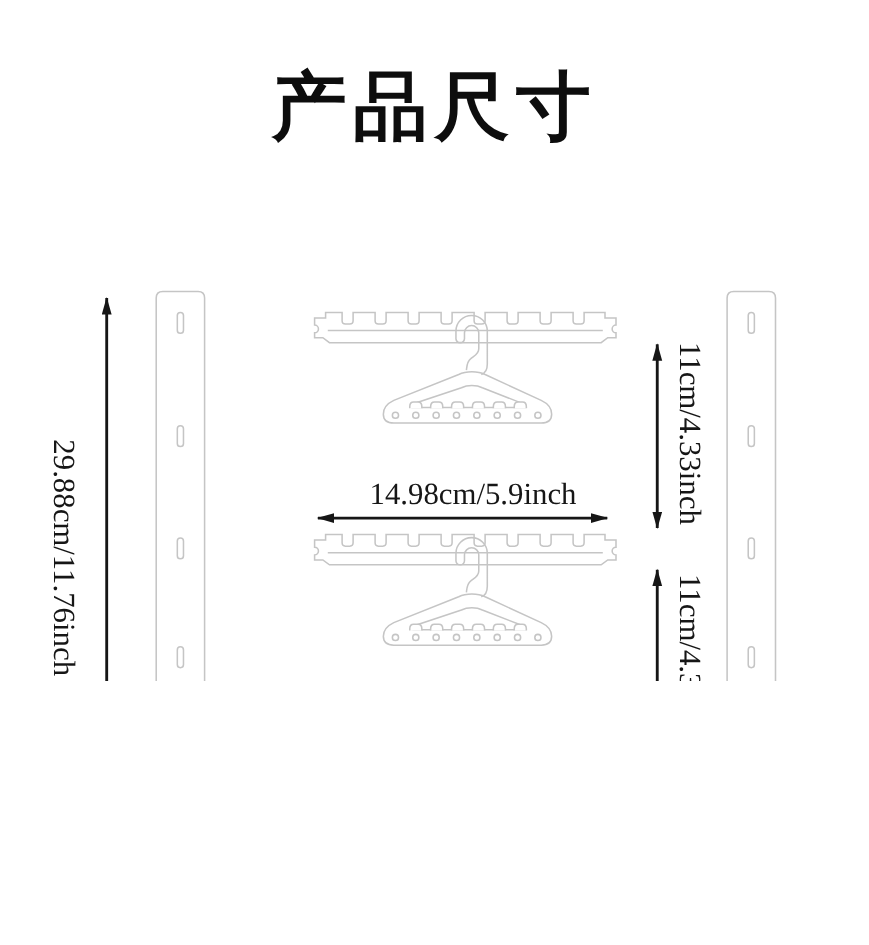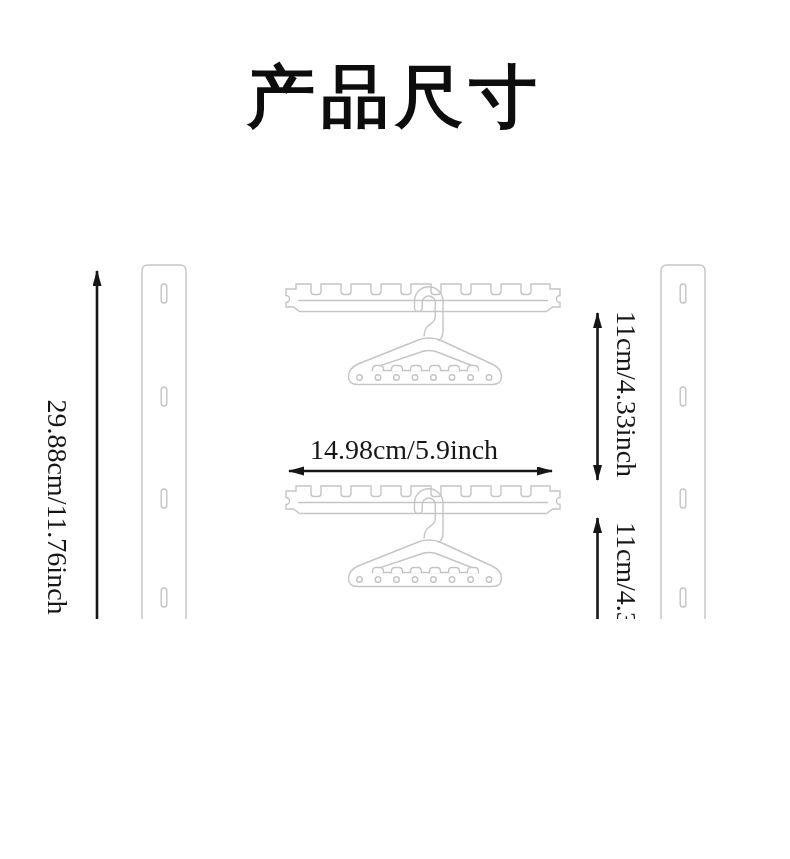--- a/index.html
+++ b/index.html
@@ -35,21 +35,21 @@
     font-size:28px;
     color:var(--dimension);
     text-align:center;
     white-space:nowrap;
     line-height:32px;
     height:32px;
   }
   .rot90{transform:rotate(90deg);}
   
   .lbl-post-height{left:-108px;top:491px;width:330px;}
-  .lbl-bar-length{left:254px;top:434px;width:300px;text-align:center;}
+  .lbl-bar-length{left:280px;top:434px;width:300px;text-align:center;}
   .lbl-gap-upper{left:516px;top:378px;width:220px;}
   .lbl-gap-lower{left:516px;top:589px;width:220px;}
   .lbl-foot-width{left:44px;top:774px;width:240px;}
   .lbl-base-length{left:272px;top:776px;width:300px;}
 </style>
 </head>
 <body>
 
 <div class="canvas">
 

